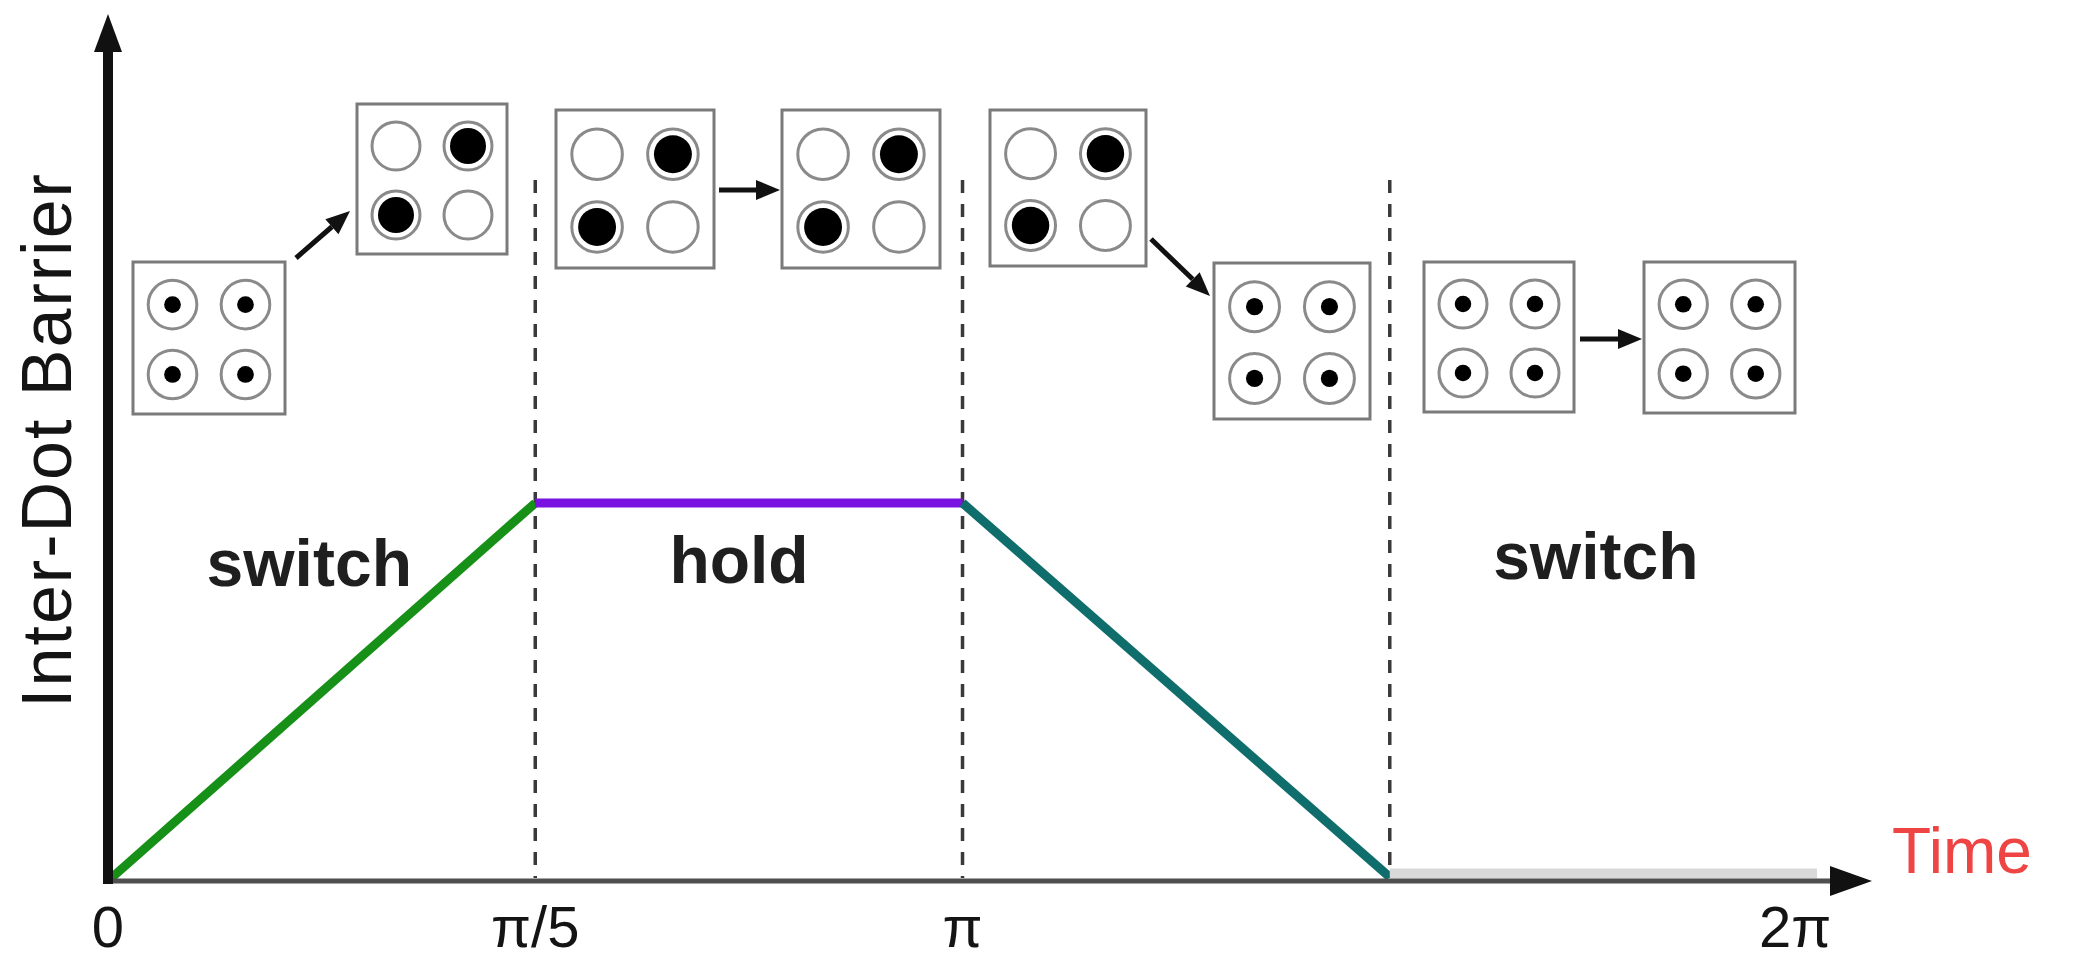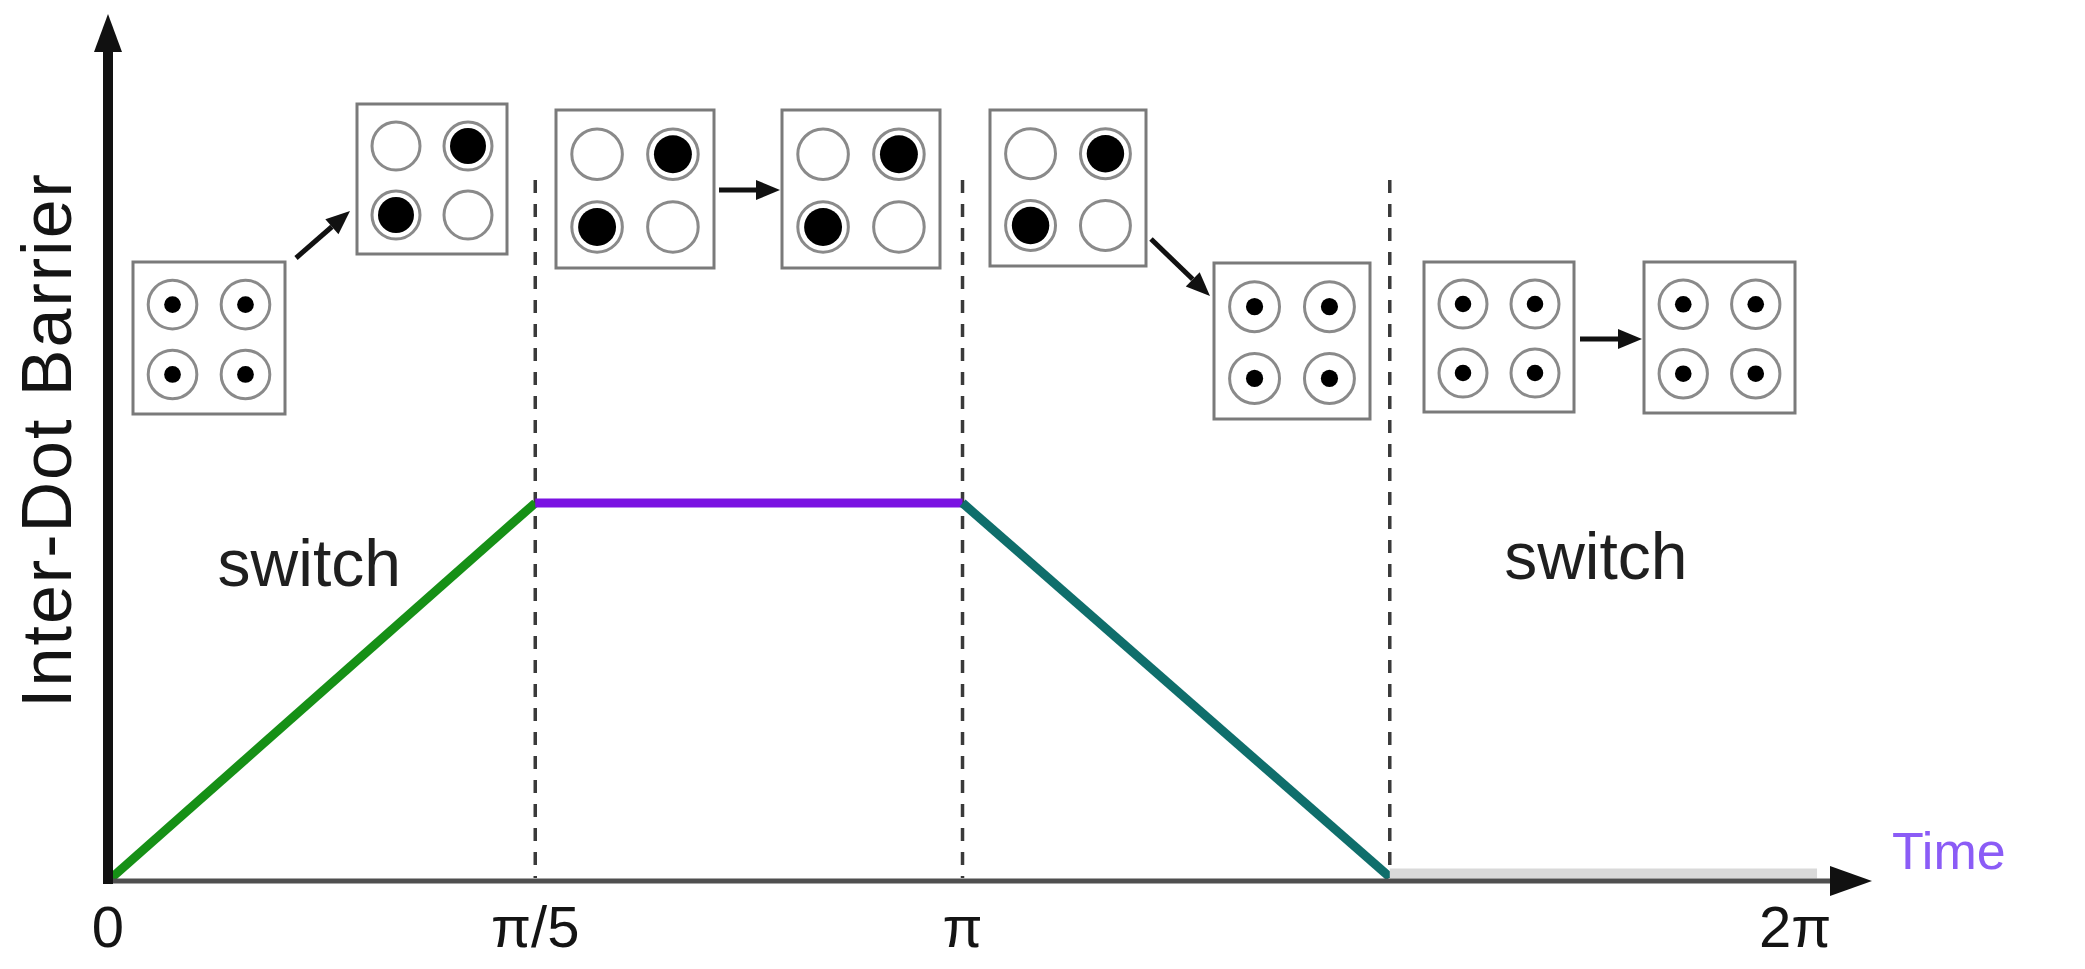--- a/index.html
+++ b/index.html
@@ -15,31 +15,31 @@
   .ylabel{
     position:absolute;left:47px;top:440px;
     transform:translate(-50%,-50%) rotate(-90deg);
     white-space:nowrap;
     font-size:70px;letter-spacing:2px;
     color:#141414;
   }
   .xlabel{
     position:absolute;left:1892px;top:851px;
     transform:translateY(-50%);
-    font-size:52px;color:#8b5cf6;white-space:nowrap;
+    font-size:64px;color:#ef4444;white-space:nowrap;
   }
   .tick{
     position:absolute;top:893px;
     transform:translateX(-50%);
     font-size:58px;color:#141414;white-space:nowrap;
   }
   .phase{
     position:absolute;
     transform:translate(-50%,-50%);
-    font-size:66px;color:#1f1f1f;white-space:nowrap;
+    font-size:66px;color:#1f1f1f;white-space:nowrap;font-weight:bold;
   }
 </style>
 </head>
 <body>
 
 <div class="fig">
 
   <svg id="plot" width="2085" height="969" viewBox="0 0 2085 969">
       <line x1="535.2575999999999" y1="180" x2="535.2575999999999" y2="878" stroke="#3a3a3a" stroke-width="3.5" stroke-dasharray="13 11"></line>
       <line x1="962.5151999999999" y1="180" x2="962.5151999999999" y2="878" stroke="#3a3a3a" stroke-width="3.5" stroke-dasharray="13 11"></line>
@@ -144,15 +144,16 @@
 
   <div class="ylabel">Inter-Dot Barrier</div>
   <div class="xlabel">Time</div>
 
   <div class="tick" id="tick-0" style="left: 108px;">0</div>
   <div class="tick" id="tick-1" style="left: 535.258px;">π/5</div>
   <div class="tick" id="tick-2" style="left: 962.515px;">π</div>
   <div class="tick" id="tick-4" style="left: 1795.03px;">2π</div>
 
   <div class="phase" id="phase-0" style="left: 309.28px; top: 563.48px;">switch</div>
+  <div class="phase" id="phase-1" style="left: 739.04px; top: 559.7px;">hold</div>
   <div class="phase" id="phase-3" style="left: 1595.84px; top: 555.92px;">switch</div>
 
 </div>
 
 </body></html>

